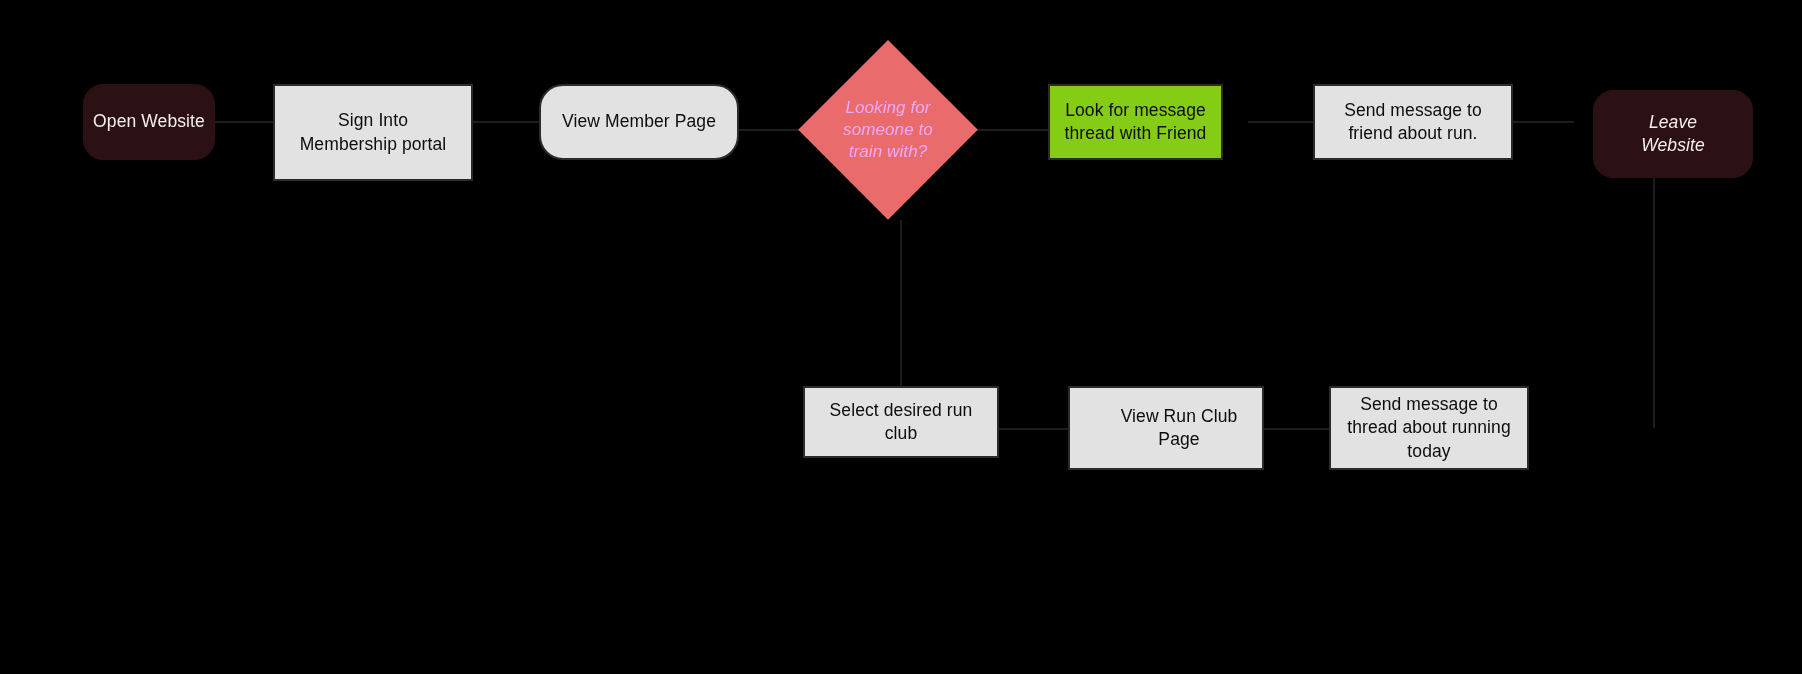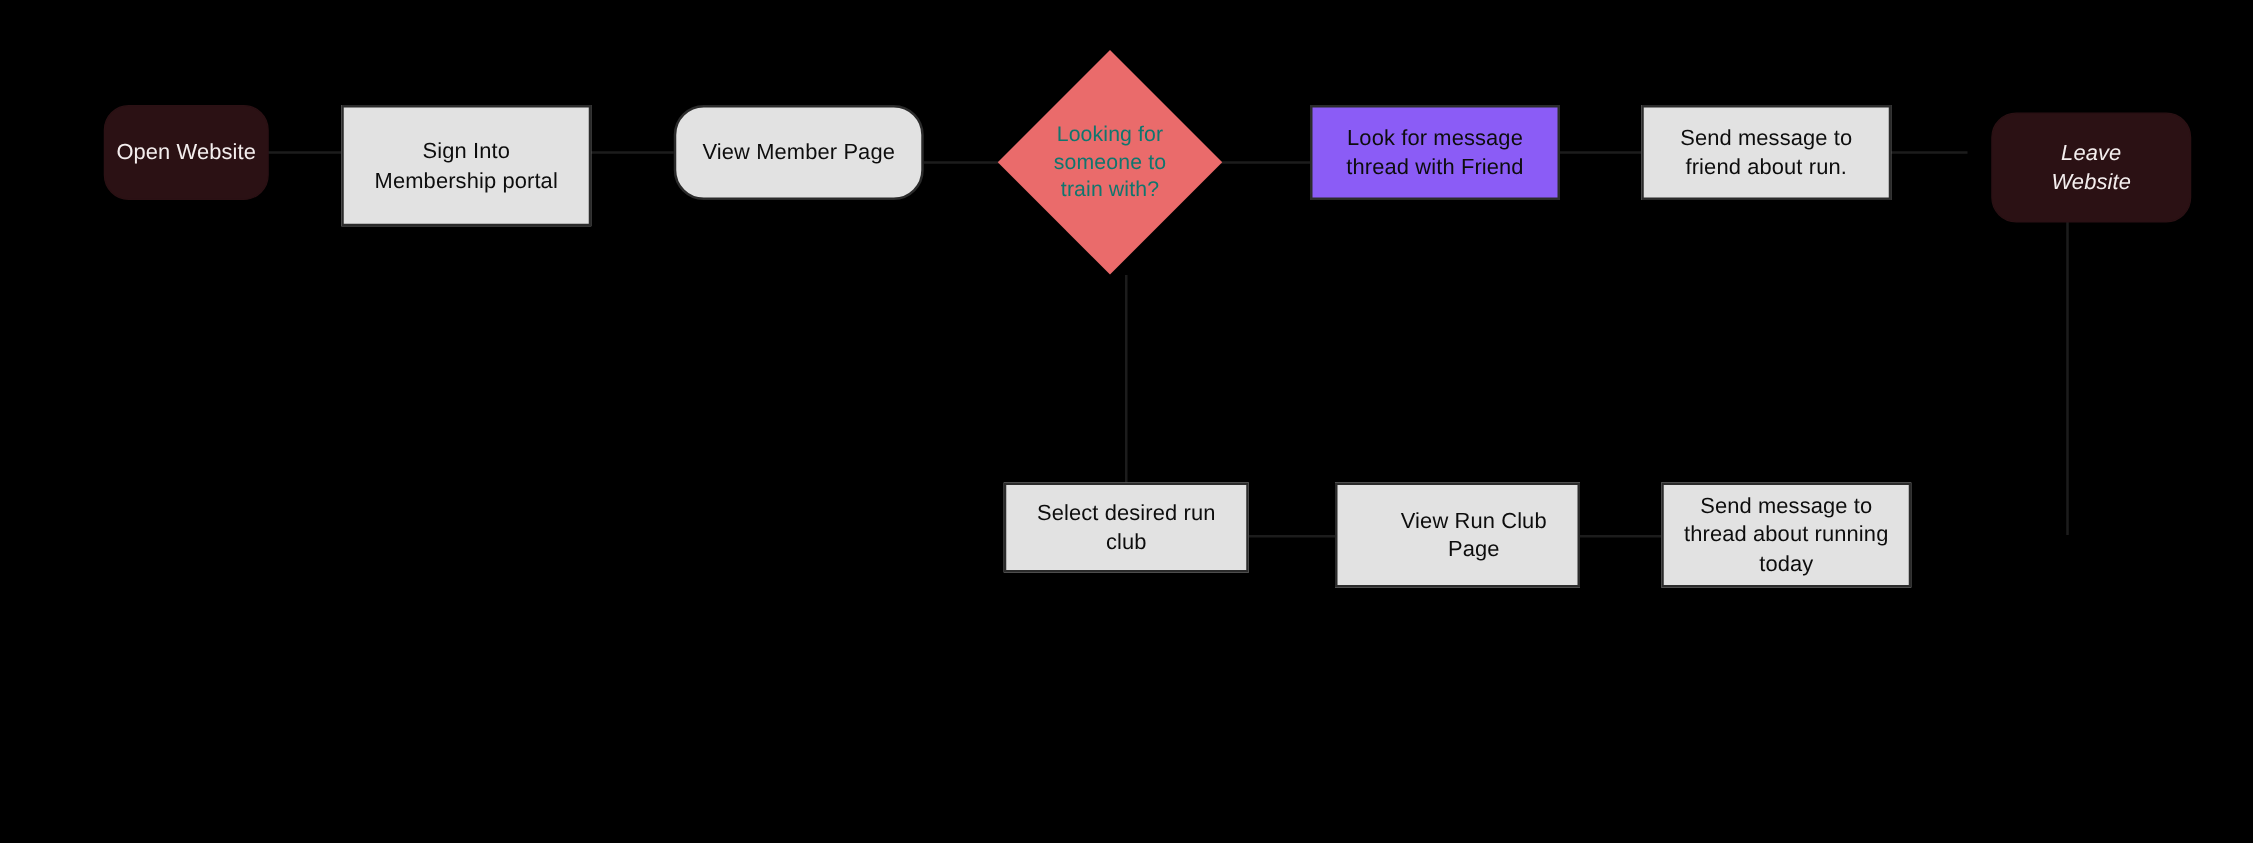--- a/index.html
+++ b/index.html
@@ -107,23 +107,23 @@
       <div class="node process" style="left: 273px; top: 84px; width: 200px; height: 97px; background: rgb(226, 226, 226); color: rgb(13, 13, 13); border-color: rgb(43, 43, 43);">
         <div class="txt">Sign Into<br>Membership portal</div>
       </div>
       <div class="node process" style="left: 539px; top: 84px; width: 200px; height: 76px; background: rgb(226, 226, 226); color: rgb(13, 13, 13); border-color: rgb(43, 43, 43); border-radius: 24px;">
         <div class="txt">View Member Page</div>
       </div>
       <div class="node decision" style="left: 798px; top: 40px; width: 180px; height: 180px;">
         <div class="diamond-shape">
           <div class="fill" style="background: rgb(234, 107, 107);"></div>
         </div>
-        <div class="diamond-label" style="color: #0f766e;">Looking for<br>someone to<br>train with?</div>
+        <div class="diamond-label" style="color: #f0abfc; font-style: italic;">Looking for<br>someone to<br>train with?</div>
       </div>
-      <div class="node process" style="left: 1048px; top: 84px; width: 200px; height: 76px; background: #8b5cf6; color: rgb(13, 13, 13); border-color: rgb(43, 43, 43); text-align: center;">
+      <div class="node process" style="left: 1048px; top: 84px; width: 175px; height: 76px; background: #84cc16; color: rgb(13, 13, 13); border-color: rgb(43, 43, 43); text-align: center;">
         <div class="txt">Look for message<br>thread with Friend</div>
       </div>
       <div class="node process" style="left: 1313px; top: 84px; width: 200px; height: 76px; background: rgb(226, 226, 226); color: rgb(13, 13, 13); border-color: rgb(43, 43, 43);">
         <div class="txt">Send message to<br>friend about run.</div>
       </div>
       <div class="node terminator" style="left: 1574px; top: 90px; width: 160px; height: 88px; background: rgb(43, 17, 20); color: rgb(244, 238, 238); border-color: rgb(43, 17, 20); font-style: italic;">
         <div class="txt">Leave<br>Website</div>
       </div>
       <div class="node process" style="left: 803px; top: 386px; width: 196px; height: 72px; background: rgb(226, 226, 226); color: rgb(13, 13, 13); border-color: rgb(43, 43, 43);">
         <div class="txt">Select desired run<br>club</div>

